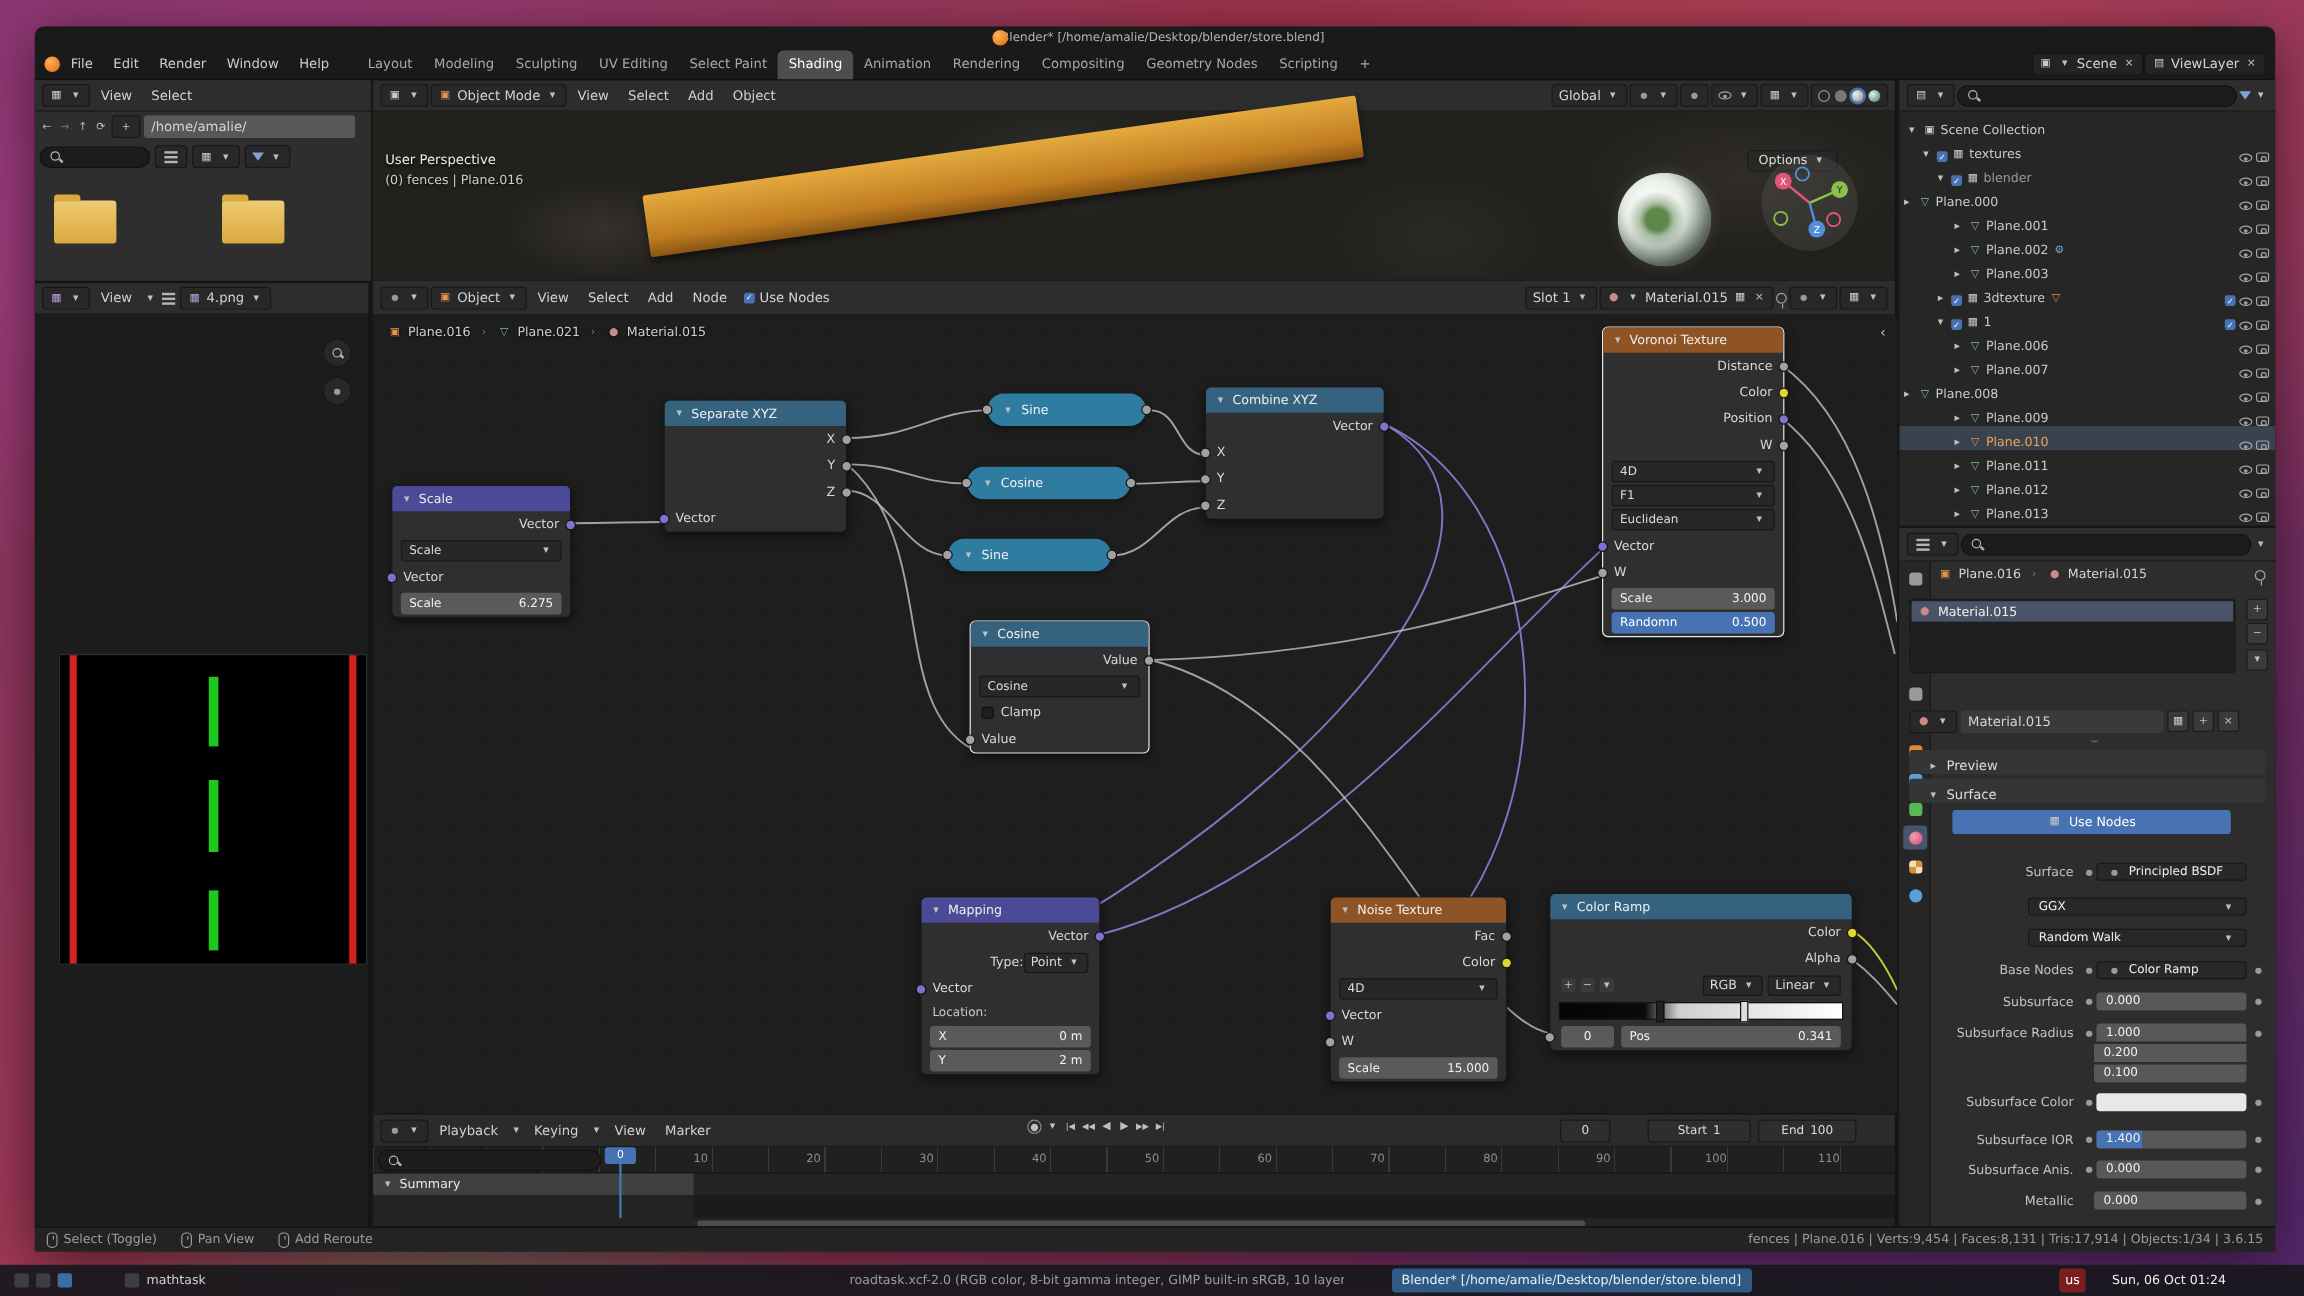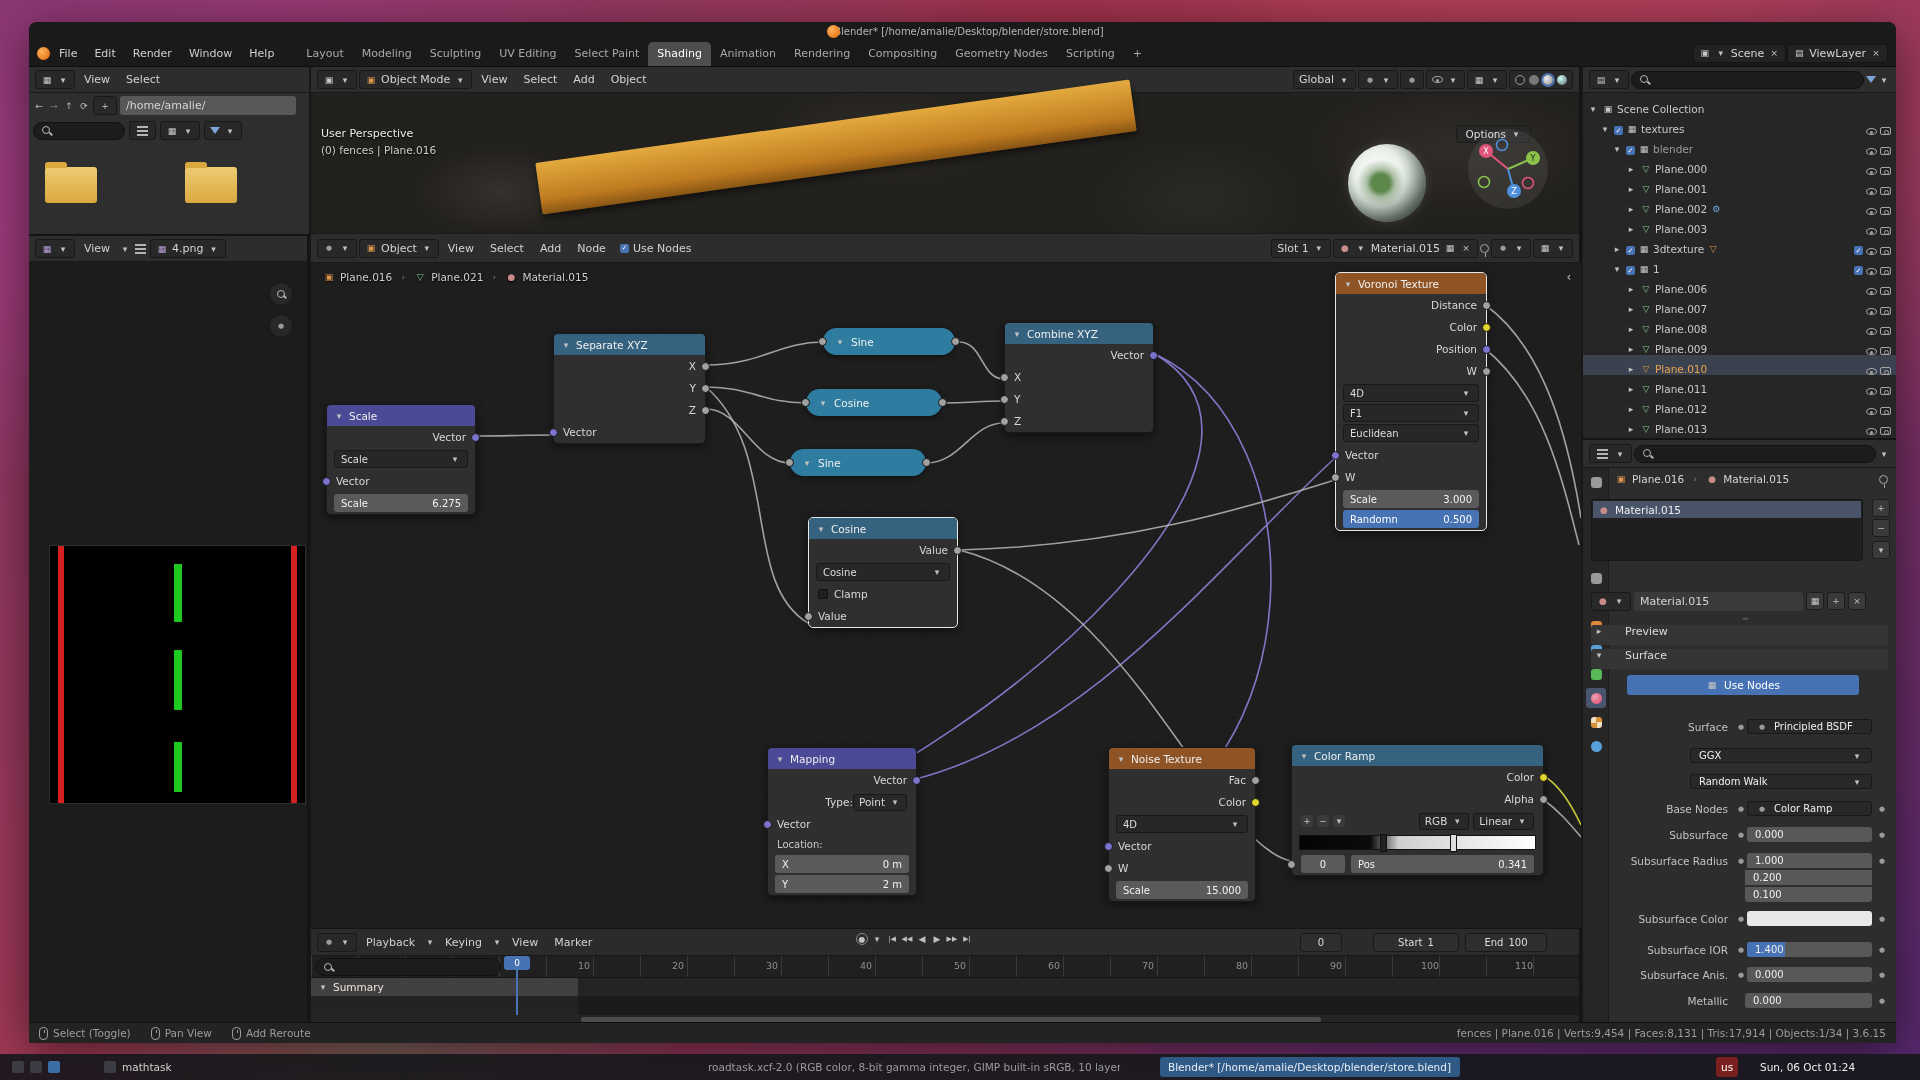--- a/index.html
+++ b/index.html
@@ -138,21 +138,21 @@
 .pico.on{background:#47566e}
 .prow{position:absolute;left:30px;right:8px;height:17px;display:flex;align-items:center}
 .prow .lab{flex:0 0 122px;text-align:right;padding-right:7px;color:#c2c2c2;font-size:10.5px;white-space:nowrap}
 .prow .ldot{flex:0 0 10px;display:flex;justify-content:center}
 .prow .fld{flex:1;height:15px;border-radius:3px;background:#585858;display:flex;align-items:center;justify-content:flex-start;padding:0 8px;font-size:10px;color:#f0f0f0;position:relative;overflow:hidden}
 .prow .fld.drop{justify-content:space-between;background:#282828;border:1px solid #181818}
 .prow .fld.btnlike{justify-content:flex-start;gap:6px;background:#282828;border:1px solid #181818}
 .prow .fld.swatch{background:#e8e8e8}
 .prow .fld .fill{position:absolute;left:0;top:0;bottom:0;width:30%;background:#4772b3}
 .prow .dec{flex:0 0 16px;display:flex;justify-content:flex-end}
-.sechdr{position:absolute;left:8px;right:8px;height:20px;background:#353535;border-radius:3px;display:flex;align-items:flex-start;gap:20px;padding:0 2px;color:#dcdcdc}
+.sechdr{position:absolute;left:8px;right:8px;height:20px;background:#353535;border-radius:3px;display:flex;align-items:flex-end;gap:5px;padding:0 14px;color:#dcdcdc}
 .usenodes{position:absolute;left:44px;width:232px;height:20px;background:#4772b3;border-radius:3px;display:flex;align-items:center;justify-content:center;gap:6px;color:#fff;font-size:10.5px}
 .slotbox{position:absolute;left:8px;top:59px;width:272px;height:62px;background:#1f1f1f;border:1px solid #181818;border-radius:3px}
 .slotrow{position:absolute;left:1px;right:1px;top:1px;height:17px;background:#4a5468;display:flex;align-items:center;gap:5px;padding:0 5px;color:#eee;font-size:10.5px}
 .sqbtn{position:absolute;width:18px;height:18px;background:#3a3a3a;border:1px solid #1c1c1c;border-radius:3px;display:flex;align-items:center;justify-content:center}
 
 .taskbar{position:absolute;left:0;bottom:0;width:1920px;height:26px;background:rgba(24,24,28,.92);display:block;color:#cfcfcf;font-size:10.5px}
 .tbitem{position:absolute;top:3px;height:20px;display:flex;align-items:center;gap:6px;padding:0 8px;border-radius:3px;white-space:nowrap;overflow:hidden;text-overflow:ellipsis}
 .tbsq{width:12px;height:12px;background:#3c3c44;border-radius:2px;display:inline-block}
 </style>
 </head>
@@ -790,21 +790,21 @@
             </div>
         <div class="olrow" style="top:68px;padding-left:28px">
               <span class="g down"></span>
               <span class="cbx"></span>
               <span class="g coll"></span>
               <span class="lbl dim">blender</span>
               <span class="spacer"></span>
               <span class="eyei"></span>
               <span class="cami"></span>
             </div>
-        <div class="olrow" style="top:88px;padding-left:42px">
+        <div class="olrow" style="top:88px;">
               <span class="g right"></span>
               <span class="g trig"></span>
               <span class="lbl">Plane.000</span>
               <span class="spacer"></span>
               <span class="eyei"></span>
               <span class="cami"></span>
             </div>
         <div class="olrow" style="top:108px;padding-left:42px">
               <span class="g right"></span>
               <span class="g trig"></span>
@@ -860,21 +860,21 @@
               <span class="cami"></span>
             </div>
         <div class="olrow" style="top:228px;padding-left:42px">
               <span class="g right"></span>
               <span class="g trig"></span>
               <span class="lbl">Plane.007</span>
               <span class="spacer"></span>
               <span class="eyei"></span>
               <span class="cami"></span>
             </div>
-        <div class="olrow" style="top:248px;padding-left:42px">
+        <div class="olrow" style="top:248px;">
               <span class="g right"></span>
               <span class="g trig"></span>
               <span class="lbl">Plane.008</span>
               <span class="spacer"></span>
               <span class="eyei"></span>
               <span class="cami"></span>
             </div>
         <div class="olrow" style="top:268px;padding-left:42px">
               <span class="g right"></span>
               <span class="g trig"></span>

